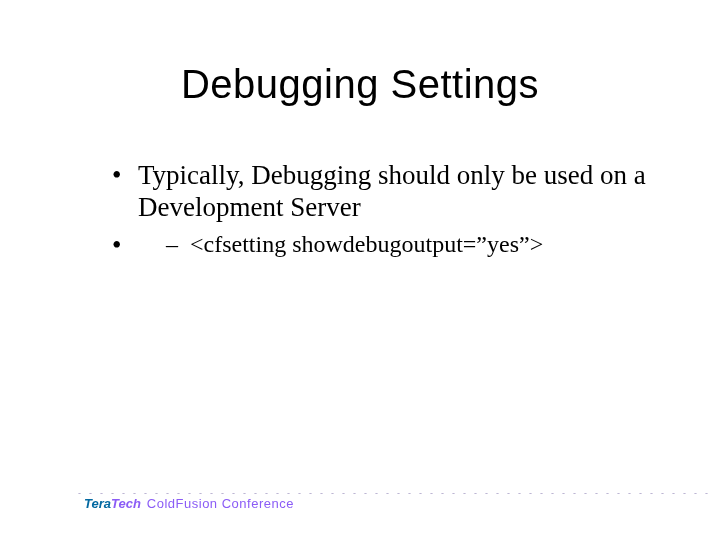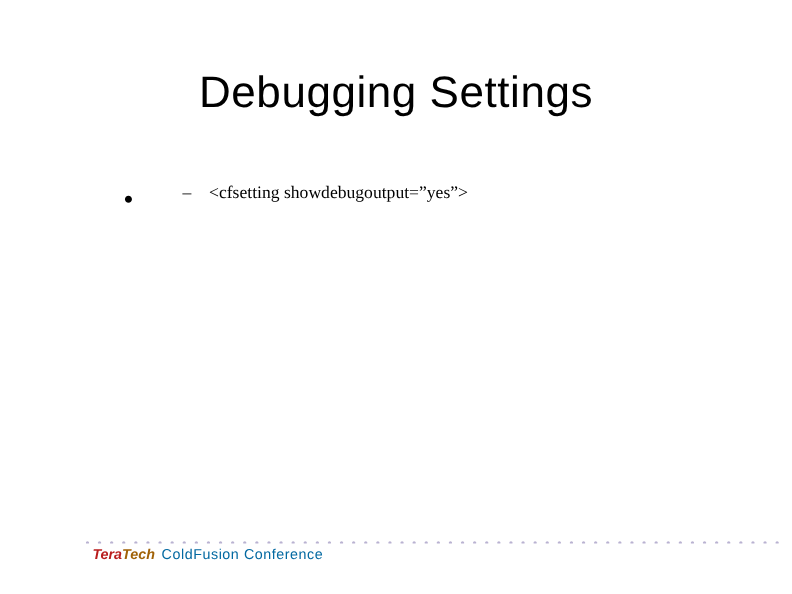--- a/index.html
+++ b/index.html
@@ -53,21 +53,21 @@
     position: absolute;
     left: 2px;
     top: 0;
     font-size: 27px;
     line-height: 1.18;
   }
   ul.level2 {
     list-style: none;
     margin: 6px 0 0 0;
     padding: 0;
-    font-size: 16px;
+    font-size: 24px;
     line-height: 1.2;
   }
   ul.level2 > li {
     position: relative;
     padding-left: 52px;
   }
   ul.level2 > li::before {
     content: "–";
     position: absolute;
     left: 28px;
@@ -117,38 +117,41 @@
     display: flex;
     align-items: baseline;
     gap: 6px;
   }
   .footer-tera {
     font-family: Arial, Helvetica, sans-serif;
     font-weight: 700;
     font-style: italic;
     font-size: 13px;
   }
-  .footer-tera .tera { color: #b91c1c; }
-  .footer-tera .tech { color: #a16207; }
+  .footer-tera .tera { color: #0369a1; }
+  .footer-tera .tech { color: #8b5cf6; }
   .footer-conf {
     font-family: "Arial Narrow", Arial, Helvetica, sans-serif;
     font-size: 13px;
     letter-spacing: 0.5px;
-    color: #0369a1;
+    color: #8b5cf6;
   }
 </style>
 </head>
 <body>
 
 <div class="slide">
 
   <div class="title">Debugging Settings</div>
 
   <div class="body">
     <ul class="level1">
+      <li>
+        <span>Typically, Debugging should only be used on a Development Server</span>
+      </li>
       <li>
         <ul class="level2">
           <li>
             <span>&lt;cfsetting showdebugoutput=”yes”&gt;</span>
           </li>
         </ul>
       </li>
     </ul>
   </div>
 

